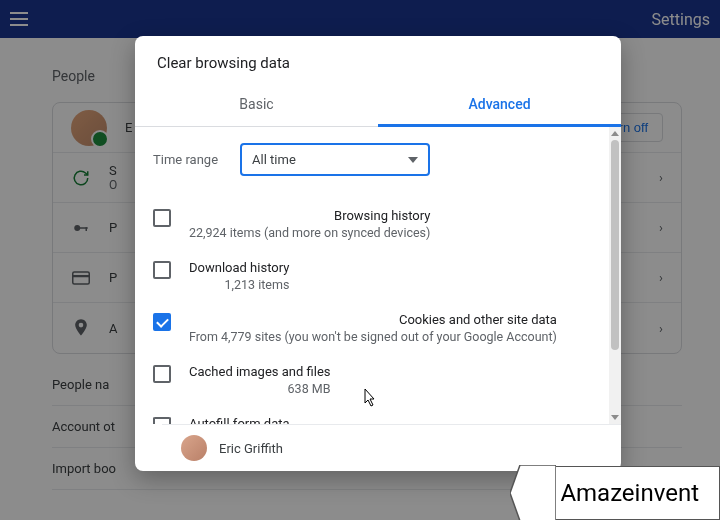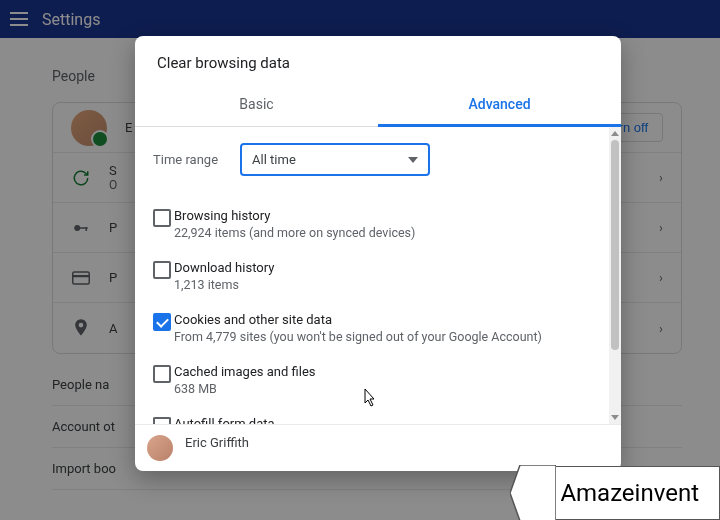--- a/index.html
+++ b/index.html
@@ -18,20 +18,21 @@
   z-index: 5;
 }
 .topbar {
   height: 38px;
   background: #1a3691;
   color: #fff;
   display: flex;
   align-items: center;
   padding: 11px 10px;
   gap: 14px;
+  justify-content: space-between;
 }
 .hamburger { width: 18px; height: 14px; display: flex; flex-direction: column; justify-content: space-between; }
 .hamburger span { height: 2px; background: #fff; }
 .topbar-title { font-size: 16px; font-weight: 400; }
 .bg-content { padding: 30px 0 0 52px; }
 .bg-section-label { font-size: 14px; color: #5f6368; margin-bottom: 18px; }
 .bg-card { width: 630px; border: 1px solid #dadce0; border-radius: 8px; overflow: hidden; }
 .bg-row {
   height: 50px; border-bottom: 1px solid #e8eaed; display: flex; align-items: center;
   padding: 0 18px; gap: 18px; font-size: 13px; color: #3c4043;
@@ -73,21 +74,21 @@
 .body-wrap { display:flex; flex:1; overflow:hidden; }
 .modal-body { flex: 1; padding: 16px 18px 0 18px; overflow-y: auto; }
 .time-row { display: flex; align-items: center; gap: 22px; margin-bottom: 22px; }
 .time-label { font-size: 13px; color: #5f6368; }
 .select-wrap {
   border: 2px solid #1a73e8; border-radius: 4px; padding: 7px 10px;
   display: flex; align-items: center; justify-content: space-between;
   width: 190px; font-size: 13px; color: #3c4043; cursor: pointer;
 }
 .select-caret { width:0; height:0; border-left:5px solid transparent; border-right:5px solid transparent; border-top:6px solid #5f6368; }
-.opt-row { display: flex; gap: 3px; padding: 10px 0; }
+.opt-row { display: flex; gap: 18px; padding: 10px 0; text-align: right; }
 .checkbox {
   width: 18px; height: 18px; border: 2px solid #5f6368; border-radius: 2px;
   flex-shrink: 0; margin-top: 1px; display:flex; align-items:center; justify-content:center;
 }
 .checkbox.checked { background: #1a73e8; border-color: #1a73e8; }
 .checkbox.checked::after {
   content:''; width:5px; height:9px; border: solid #fff; border-width: 0 2px 2px 0;
   transform: rotate(45deg); margin-top:-2px;
 }
 .opt-text { font-size: 13px; }
@@ -103,21 +104,21 @@
   position: absolute; bottom: 0; right: 0; z-index: 30;
   display:flex; align-items:center; background:#fff; border:1px solid #555;
   height: 54px;
 }
 .wm-arrow {
   width: 44px; height: 54px; position: relative; margin-left:-44px;
 }
 .wm-arrow svg { position:absolute; left:0; top:-1px; }
 .wm-text { font-size: 24px; padding: 0 20px 0 6px; color:#000; }
 .modal-footer-peek {
-  border-top:1px solid #e8eaed; padding:10px 12px; display:flex; align-items:flex-start; gap:12px;
+  border-top:1px solid #e8eaed; padding:10px 19px; display:flex; align-items:center; gap:12px;margin-left:27px;
 }
 .footer-avatar { width:26px; height:26px; border-radius:50%; background:linear-gradient(135deg,#d9a58c,#b98068); }
 .footer-name { font-size:13px; color:#3c4043; }
 </style>
 </head>
 <body>
 
 <div class="topbar">
   <div class="hamburger">
       <span></span>

